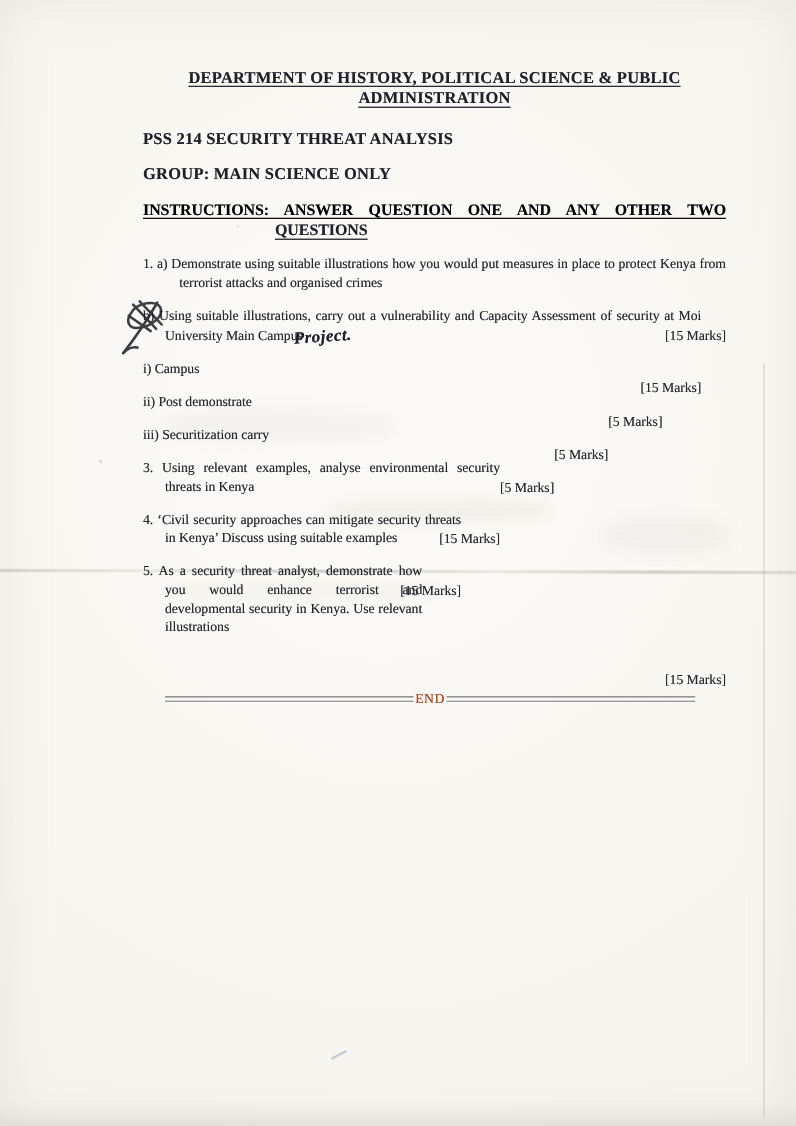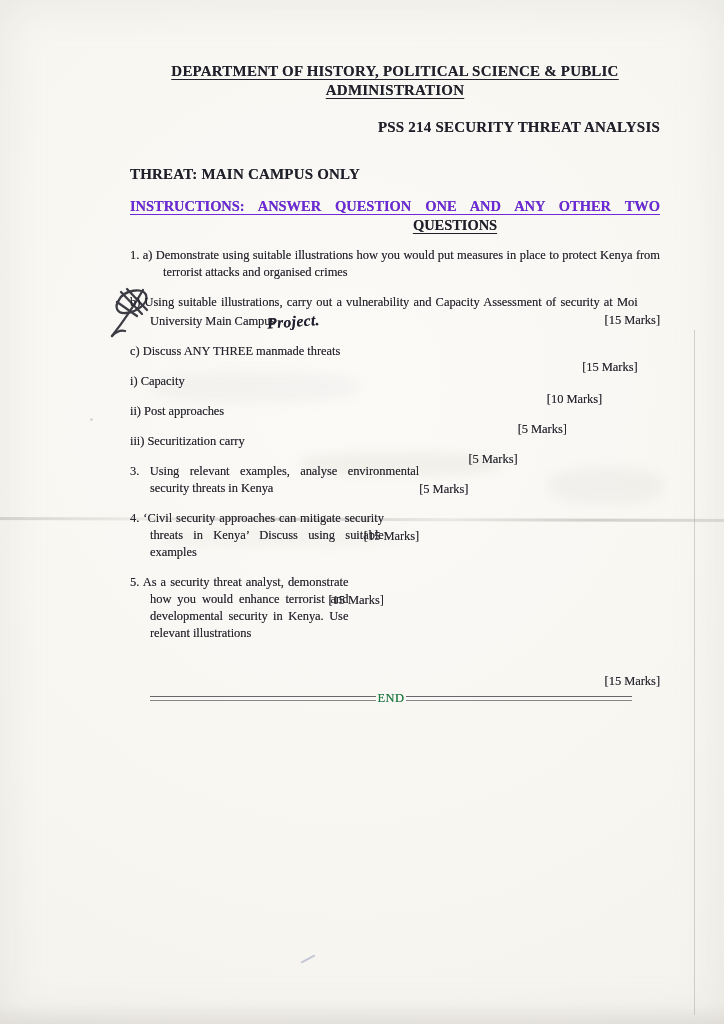--- a/index.html
+++ b/index.html
@@ -70,32 +70,32 @@
   .center { text-align:center; }
   .u {
     text-decoration:underline;
     text-decoration-thickness:1.3px;
     text-underline-offset:3px;
     text-decoration-skip-ink:none;
     margin-top:48px;
   }
   .dept { margin-bottom:18px; }
   .exam-title { margin-bottom:14px; }
-  .course { margin-bottom:28px;text-align:right; }
+  .course { margin-bottom:13px; }
   .group { margin-bottom:13px; }
   .instr1 {
-    font-size:14.5px; font-weight:bold; line-height:19px; color:#6d28d9;
+    font-size:14.5px; font-weight:bold; line-height:19px; color:#000000;
     text-align:justify; text-align-last:justify;
     text-decoration:underline; text-decoration-thickness:1.4px;
     text-underline-offset:3px; text-decoration-skip-ink:none;
     white-space:nowrap;
   }
   .instr2 {
     font-size:14.5px; font-weight:bold; line-height:19px; color:#20202a;
-    margin-left:120px; margin-bottom:12px;text-align:center;
+    margin-left:120px; margin-bottom:12px;
   }
   p.q { margin:0 0 13px 0; text-align:justify; }
   .hang33 { padding-left:33px; text-indent:-33px; }
   .hang20 { padding-left:20px; text-indent:-20px; }
   .part-bc { margin-left:13px; }
   .qa { margin-bottom:13px; }
   .qb { margin-bottom:13px; position:relative; }
   .qc { margin-bottom:27px; }
   .q2head { margin-bottom:15px; }
   .sub { margin:0 0 17px 45px; }
@@ -127,21 +127,21 @@
     width:482px; margin-left:20px;
   }
   .end-line {
     flex:1; height:3px;
     border-top:1.1px solid rgba(62,62,70,0.78);
     border-bottom:1.1px solid rgba(62,62,70,0.62);
     filter:blur(0.2px);
   }
   .end-text {
     font-size:12.5px; padding:0 1px; letter-spacing:0.5px;
-    color:#15803d;
+    color:#c2410c;
   }
 </style>
 </head>
 <body>
 
 <div class="page">
 
   <div class="crease"></div>
   <div class="fold-line"></div>
   <div class="ghost ghost-a"></div>
@@ -156,46 +156,45 @@
   <div class="content">
 
     <div class="heading center dept">
       <span class="u">DEPARTMENT OF HISTORY, POLITICAL SCIENCE &amp; PUBLIC</span><br>
       <span class="u">ADMINISTRATION</span>
     </div>
 
 
     <div class="heading course">PSS 214 SECURITY THREAT ANALYSIS</div>
 
-    <div class="heading group">THREAT: MAIN CAMPUS ONLY</div>
+    <div class="heading group">GROUP: MAIN SCIENCE ONLY</div>
 
     <div class="instr1">INSTRUCTIONS: ANSWER QUESTION ONE AND ANY OTHER TWO</div>
     <div class="instr2">
       <span class="u">QUESTIONS</span>
     </div>
 
     <p class="q qa hang33"><span>1.</span> <span>a)</span> <span>Demonstrate using suitable illustrations how you would put measures in place to protect Kenya from terrorist attacks and organised crimes</span><span class="marks">[15 Marks]</span></p>
 
     <p class="q qb part-bc hang20"><svg class="scribble" viewBox="0 0 46 58" xmlns="http://www.w3.org/2000/svg">
           <g fill="none" stroke="#23232c" stroke-width="2.3" stroke-linecap="round" opacity="0.88">
             <path d="M11 15 C 16 5, 35 2, 38 10 C 41 18, 29 27, 18 28 C 9 29, 6 22, 11 15 Z"></path>
             <path d="M13 7 L 34 29"></path>
             <path d="M19 4 L 39 25"></path>
             <path d="M9 17 L 29 31"></path>
             <path d="M35 5 C 27 19, 15 37, 4 51"></path>
             <path d="M4 51 C 8 47, 13 45, 17 46"></path>
           </g>
         </svg><span>b)</span> <span>Using suitable illustrations, carry out a vulnerability and Capacity Assessment of security at Moi University Main Campus</span><span class="handwriting">Project.</span><span class="marks">[15 Marks]</span></p>
 
-    <p class="q qc part-bc hang20"><span>c)</span> <span>Discuss ANY THREE manmade threats</span><span class="marks">[10 Marks]</span></p>
-
-
-    <p class="q sub"><span>i)</span> <span>Capacity</span><span class="marks">[5 Marks]</span></p>
-
-    <p class="q sub"><span>ii)</span> <span>Post approaches</span><span class="marks">[5 Marks]</span></p>
+
+
+    <p class="q sub"><span>i)</span> <span>Campus</span><span class="marks">[5 Marks]</span></p>
+
+    <p class="q sub"><span>ii)</span> <span>Post demonstrate</span><span class="marks">[5 Marks]</span></p>
 
     <p class="q sub sub-last"><span>iii)</span> <span>Securitization carry</span><span class="marks">[5 Marks]</span></p>
 
     <p class="q q3 hang20"><span>3.</span> <span>Using relevant examples, analyse environmental security threats in Kenya</span><span class="marks">[15 Marks]</span></p>
 
     <p class="q q4 hang20"><span>4.</span> <span>‘Civil security approaches can mitigate security threats in Kenya’ Discuss using suitable examples</span><span class="marks">[15 Marks]</span></p>
 
     <p class="q q5 hang20"><span>5.</span> <span>As a security threat analyst, demonstrate how you would enhance terrorist and developmental security in Kenya. Use relevant illustrations</span><span class="marks">[15 Marks]</span></p>
 
     <div class="end-row">

